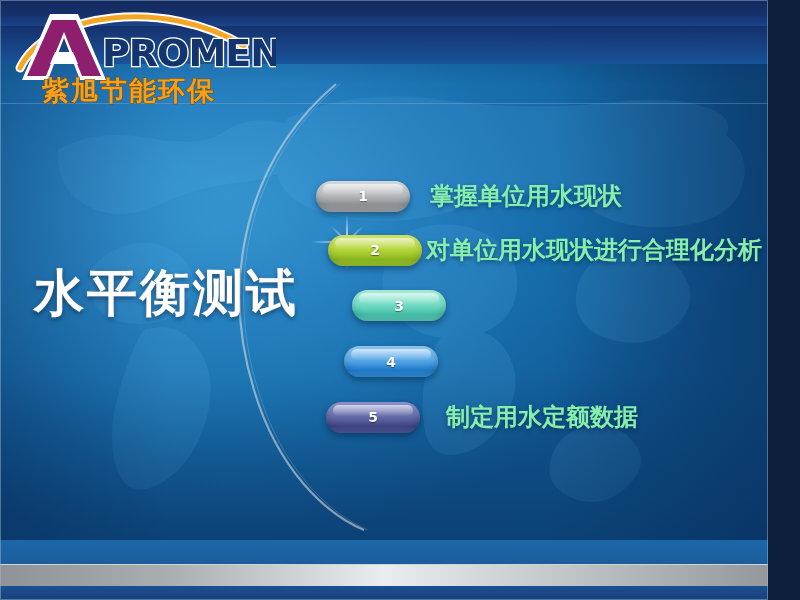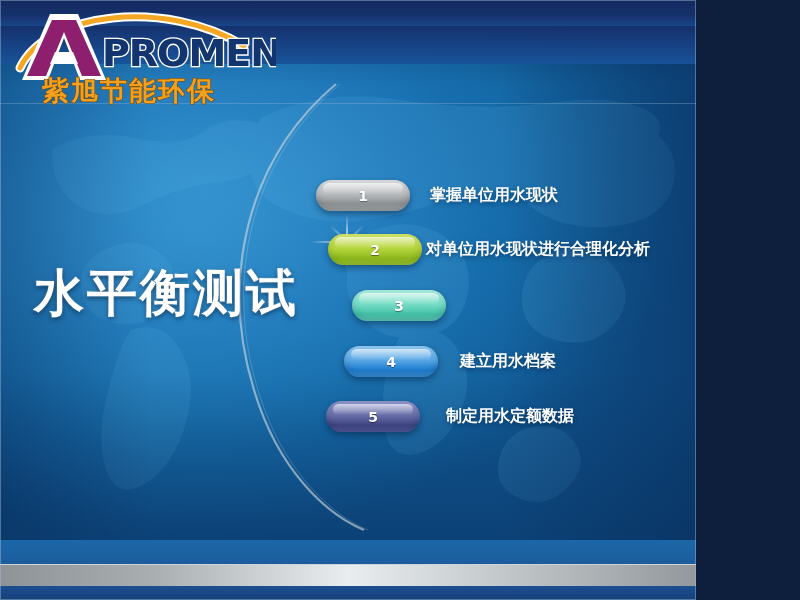--- a/index.html
+++ b/index.html
@@ -1,20 +1,20 @@
 <!DOCTYPE html>
 <html><head>
 <meta charset="utf-8">
 <style>
   html,body{margin:0;padding:0;background:#0d1f3c;}
   body{font-family:"DejaVu Sans","Liberation Sans",sans-serif;}
 
   #slide{
     position:relative;
-    width:696px;height:600px;
+    width:768px;height:600px;
     overflow:hidden;
     background:#1569ab;
   }
 
   
   .bg-base{
     position:absolute;inset:0;
     background:
       radial-gradient(ellipse 70% 55% at 30% 32%, #2a86c4 0%, #1b72b4 38%, #146aa8 62%, #10558f 100%);
   }
@@ -99,21 +99,21 @@
     text-shadow:0 1px 1px rgba(0,0,0,.45);
   }
   .p1{background:linear-gradient(180deg,#d8dadb 0%,#b9bcbe 45%,#8f9496 75%,#a7abad 100%);}
   .p1 .num{color:#ffffff;text-shadow:0 1px 1px rgba(80,85,90,.75);}
   .p2{background:linear-gradient(180deg,#cfe26a 0%,#b7d63f 45%,#8fbc1e 78%,#a3cb30 100%);}
   .p3{background:linear-gradient(180deg,#a8ead9 0%,#77ddc6 45%,#45c3ab 78%,#5fd0bb 100%);}
   .p4{background:linear-gradient(180deg,#8fc6ef 0%,#59a8e6 45%,#1f7ed1 78%,#3a94dc 100%);}
   .p5{background:linear-gradient(180deg,#8f94c9 0%,#676ea8 45%,#3f4684 78%,#545ba0 100%);}
 
   .rowtext{
-    font-size:16px;font-weight:bold;color:#ffffff;white-space:nowrap;
+    font-size:24px;font-weight:bold;color:#86efac;white-space:nowrap;
     text-shadow:0 2px 4px rgba(5,32,66,.55);
   }
 
   
   .foot-top{position:absolute;left:0;right:0;top:540px;height:24px;
     background:linear-gradient(180deg,#1b67a8 0%,#1d5c9c 100%);}
   .silver{
     position:absolute;left:0;right:0;top:564px;height:21px;
     background:linear-gradient(90deg,#8e9397 0%,#a9aeb1 22%,#e9edef 50%,#c3c8cb 72%,#93989c 100%);
     border-top:1px solid #cfd4d7;border-bottom:1px solid #6e7478;
@@ -207,21 +207,20 @@
     <div class="row" style="left:352px;top:290px;">
       <div class="pill p3">
         <span class="num">3</span>
       </div>
     </div>
 
     <div class="row" style="left:344px;top:346px;">
       <div class="pill p4">
         <span class="num">4</span>
       </div>
-      <div class="rowtext" style="margin-left:22px;">建立用水档案</div>
     </div>
 
     <div class="row" style="left:326px;top:401px;">
       <div class="pill p5">
         <span class="num">5</span>
       </div>
       <div class="rowtext" style="margin-left:26px;">制定用水定额数据</div>
     </div>
 
   </div>

